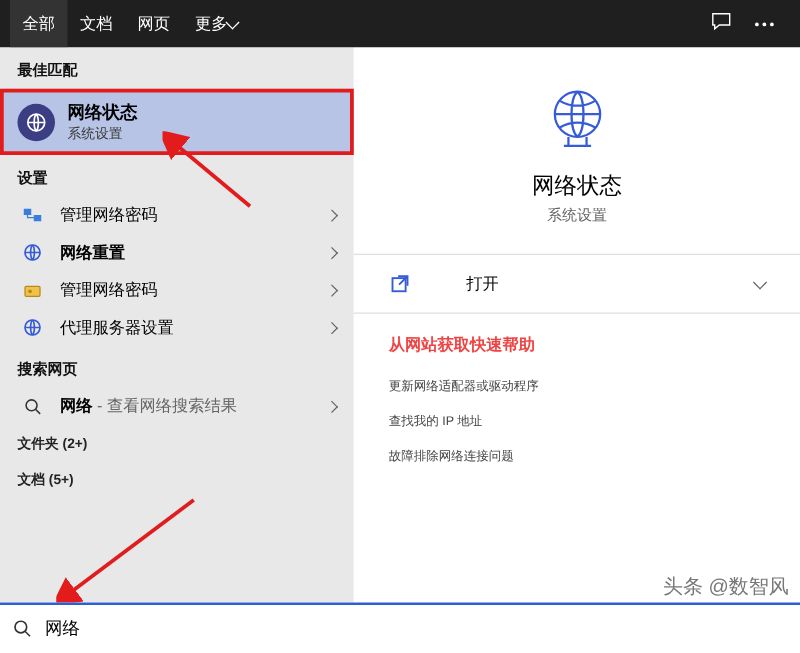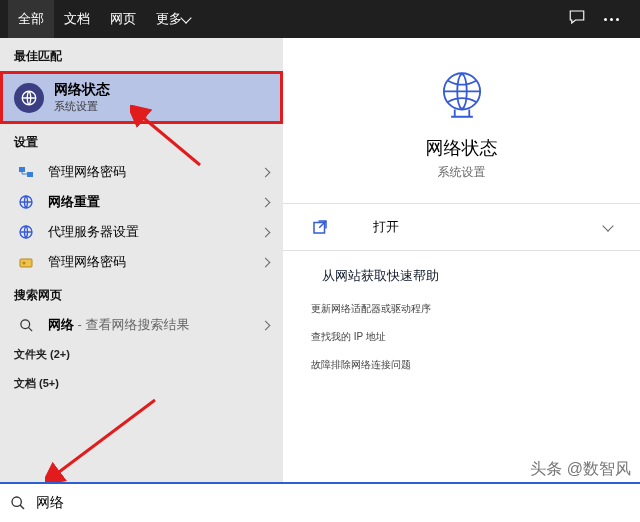--- a/index.html
+++ b/index.html
@@ -41,21 +41,21 @@
     .big-icon { width: 58px; height: 58px; margin-bottom: 12px; }
     .right-title { font-size: 18px; color: #000; margin-bottom: 4px; }
     .right-sub { font-size: 12px; color: #666; margin-bottom: 22px; }
     
     .divider { border-top: 1px solid #e0e0e0; margin: 0 -28px; }
     
     .open-row { display: flex; align-items: center; padding: 14px 0; font-size: 13px; color: #000; cursor: pointer; gap: 30px; }
     .open-row .open-icon { width: 18px; height: 18px; margin-right: 14px; }
     .open-row .chev-d { margin-left: auto; width: 8px; height: 8px; border-right: 1.5px solid #666; border-bottom: 1.5px solid #666; transform: rotate(45deg); margin-top: -3px; }
     
-    .help-title { font-size: 13px; font-weight: normal; color: #0f172a; padding: 16px 0 10px 0; margin-left: 11px; }
+    .help-title { font-size: 13px; font-weight: bold; color: #ef4444; padding: 16px 0 10px 0; }
     .help-link { font-size: 10px; color: #444; padding: 7px 0; cursor: pointer; }
     
     .search-bar { height: 40px; border-top: 2px solid #2c5fd4; background: #fff; display: flex; align-items: center; padding: 0 10px; position: absolute; bottom: 0; left: 0; right: 0; }
     .search-bar .mag { width: 16px; height: 16px; margin-right: 10px; }
     .search-input { border: none; outline: none; font-size: 14px; flex: 1; }
     
     .watermark { position: absolute; right: 6px; bottom: 42px; font-size: 16px; color: #777; background: rgba(255,255,255,0.6); padding: 0 3px; }
     
     .globe-svg { stroke: #355bd8; stroke-width: 2; fill: none; }
   </style>
@@ -121,37 +121,37 @@
             <circle cx="12" cy="12" r="9"></circle>
             <path d="M3 12h18M12 3c3 3 3 15 0 18M12 3c-3 3-3 15 0 18"></path>
           </svg>
       </span>
       <span class="label-main" style="font-weight:bold">网络重置</span>
       <span class="chev-r"></span>
     </div>
 
     <div class="result-item">
       <span class="icon-slot">
+        <svg width="16" height="16" viewBox="0 0 16 16">
+            <rect x="2" y="5" width="12" height="8" rx="1" fill="#f0c24b" stroke="#b58a1e"></rect>
+            <circle cx="6" cy="9" r="1.5" fill="#b58a1e"></circle>
+          </svg>
+      </span>
+      <span class="label-main">管理网络密码</span>
+      <span class="chev-r"></span>
+    </div>
+
+    <div class="result-item">
+      <span class="icon-slot">
         <svg width="16" height="16" viewBox="0 0 24 24" class="globe-svg" stroke="#333">
             <circle cx="12" cy="12" r="9"></circle>
             <path d="M3 12h18M12 3c3 3 3 15 0 18M12 3c-3 3-3 15 0 18"></path>
           </svg>
       </span>
       <span class="label-main">代理服务器设置</span>
-      <span class="chev-r"></span>
-    </div>
-
-    <div class="result-item">
-      <span class="icon-slot">
-        <svg width="16" height="16" viewBox="0 0 16 16">
-            <rect x="2" y="5" width="12" height="8" rx="1" fill="#f0c24b" stroke="#b58a1e"></rect>
-            <circle cx="6" cy="9" r="1.5" fill="#b58a1e"></circle>
-          </svg>
-      </span>
-      <span class="label-main">管理网络密码</span>
       <span class="chev-r"></span>
     </div>
 
     <div class="section-label">搜索网页</div>
 
     <div class="result-item">
       <span class="icon-slot">
         <svg width="15" height="15" viewBox="0 0 24 24" stroke="#333" stroke-width="2" fill="none">
             <circle cx="10" cy="10" r="7"></circle>
             <path d="M21 21l-6-6"></path>

